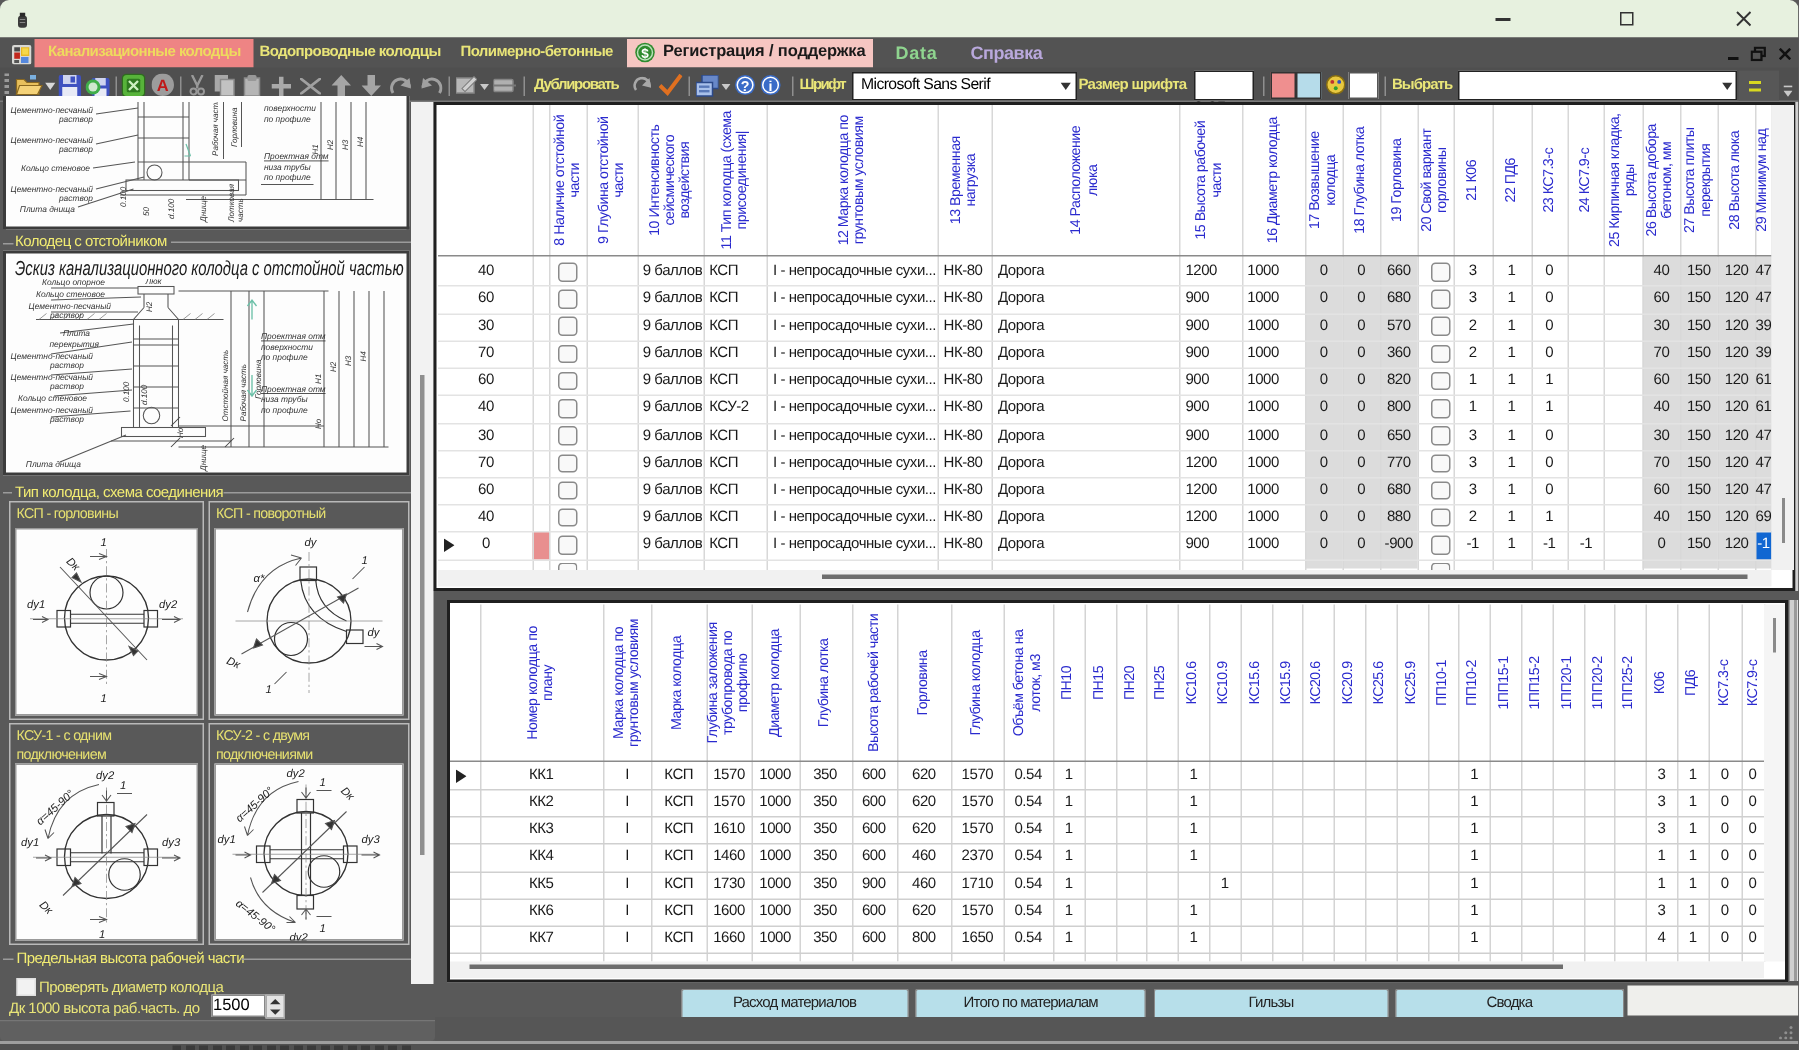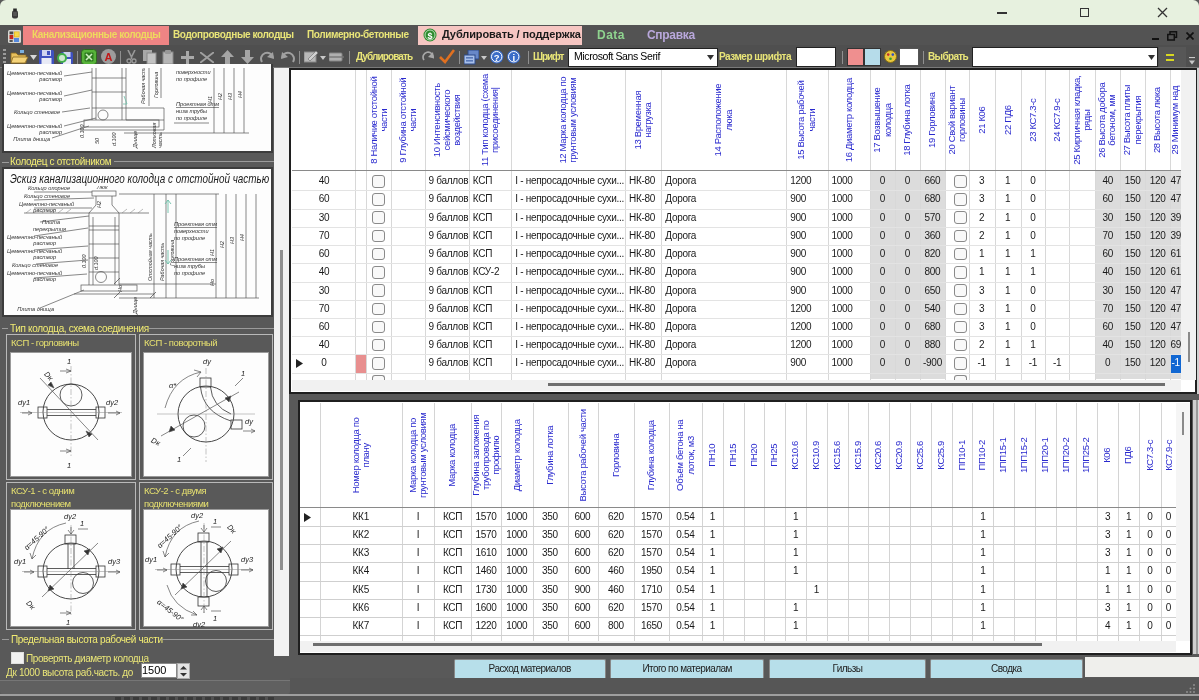--- a/index.html
+++ b/index.html
@@ -52,21 +52,21 @@
 <div class="a" style="left:22.5px;top:26px;width:146px;height:19px;background:#ee8484;"></div>
 <div class="mtx" style="left:32px;color:#eeda5e;">Канализационные колодцы</div>
 <div class="mtx" style="left:173px;color:#e9e578;">Водопроводные колодцы</div>
 <div class="mtx" style="left:307px;color:#e9e578;">Полимерно-бетонные</div>
 <div class="a" style="left:418px;top:26px;width:164px;height:19px;background:#f6c6c2;"></div>
 <svg class="a" style="left:423px;top:28px;" width="14" height="14">
       <circle cx="7" cy="7" r="6.5" fill="#2e8b2e"></circle>
       <circle cx="7" cy="7" r="5" fill="none" stroke="#b8e0b8" stroke-width="1"></circle>
       <text x="7" y="10.5" font-size="9" fill="#fff" text-anchor="middle" font-weight="bold">$</text>
     </svg>
-<div class="mtx" style="left:442px;color:#1a1a1a;font-size:11px;letter-spacing:-0.1px;top:28px;">Дублировать / поддержка</div>
+<div class="mtx" style="left:442px;color:#1a1a1a;font-size:11px;letter-spacing:-0.1px;top:28px;">Регистрация / поддержка</div>
 <div class="mtx" style="left:597px;color:#8fd48f;font-size:12px;letter-spacing:0.5px;top:27.5px;">Data</div>
 <div class="mtx" style="left:647px;color:#b9a8dc;font-size:12px;letter-spacing:-0.3px;top:27.5px;">Справка</div>
 <div class="a" style="left:1152px;top:37.5px;width:7px;height:2px;background:#111;"></div>
 <svg class="a" style="left:1167px;top:31px;" width="11" height="10">
       <rect x="3" y="0.8" width="6.5" height="5.5" fill="none" stroke="#111" stroke-width="1.5"></rect>
       <rect x="0.8" y="3.5" width="6.5" height="5.5" fill="#535353" stroke="#111" stroke-width="1.5"></rect>
     </svg>
 <svg class="a" style="left:1186px;top:32px;" width="8" height="8">
       <path d="M0.5 0.5 L7.5 7.5 M7.5 0.5 L0.5 7.5" stroke="#111" stroke-width="1.7"></path>
     </svg>
@@ -863,21 +863,21 @@
 <div class="cb" style="left:372px;top:302.5px;"></div>
 <div class="cell" style="left:425px;top:299.7px;width:43.8px;padding-left:3.5px;color:#1a1a1a;line-height:18.2px;">9 баллов</div>
 <div class="cell" style="left:468.8px;top:299.7px;width:42px;padding-left:4px;color:#1a1a1a;line-height:18.2px;">КСП</div>
 <div class="cell" style="left:511.3px;top:299.7px;width:113px;padding-left:4px;color:#1a1a1a;line-height:18.2px;">I - непросадочные сухи...</div>
 <div class="cell" style="left:625px;top:299.7px;width:36px;padding-left:4px;color:#1a1a1a;line-height:18.2px;">НК-80</div>
 <div class="cell" style="left:661.3px;top:299.7px;width:60px;padding-left:4px;color:#1a1a1a;line-height:18.2px;">Дорога</div>
 <div class="cell" style="left:786.3px;top:299.7px;width:40px;padding-left:4px;color:#1a1a1a;line-height:18.2px;">1200</div>
 <div class="cell" style="left:827.5px;top:299.7px;width:42px;padding-left:4px;color:#1a1a1a;line-height:18.2px;">1000</div>
 <div class="cell" style="left:870px;top:299.7px;width:25px;text-align:center;color:#1a1a1a;line-height:18.2px;">0</div>
 <div class="cell" style="left:895px;top:299.7px;width:25px;text-align:center;color:#1a1a1a;line-height:18.2px;">0</div>
-<div class="cell" style="left:920px;top:299.7px;width:25px;text-align:center;color:#1a1a1a;line-height:18.2px;">540</div>
+<div class="cell" style="left:920px;top:299.7px;width:25px;text-align:center;color:#1a1a1a;line-height:18.2px;">770</div>
 <div class="cb" style="left:954px;top:302.5px;"></div>
 <div class="cell" style="left:968.8px;top:299.7px;width:25.9px;text-align:center;color:#1a1a1a;line-height:18.2px;">3</div>
 <div class="cell" style="left:994.7px;top:299.7px;width:25.9px;text-align:center;color:#1a1a1a;line-height:18.2px;">1</div>
 <div class="cell" style="left:1020.6px;top:299.7px;width:24.5px;text-align:center;color:#1a1a1a;line-height:18.2px;">0</div>
 <div class="cell" style="left:1045.1px;top:299.7px;width:24.3px;text-align:center;color:#1a1a1a;line-height:18.2px;"></div>
 <div class="cell" style="left:1095.4px;top:299.7px;width:24.5px;text-align:center;color:#1a1a1a;line-height:18.2px;">70</div>
 <div class="cell" style="left:1119.9px;top:299.7px;width:25.3px;text-align:center;color:#1a1a1a;line-height:18.2px;">150</div>
 <div class="cell" style="left:1145.2px;top:299.7px;width:25.1px;text-align:center;color:#1a1a1a;line-height:18.2px;">120</div>
 <div class="cell" style="left:1170.3px;top:299.7px;width:10.7px;text-align:center;color:#1a1a1a;line-height:18.2px;">47</div>
 <div class="cell" style="left:306px;top:317.9px;width:36px;text-align:center;color:#1a1a1a;line-height:18.2px;">60</div>
@@ -1212,21 +1212,21 @@
 <div class="cell" style="left:1139px;top:544.2px;width:21.7px;text-align:center;color:#1a1a1a;line-height:18.2px;">0</div>
 <div class="cell" style="left:1160.7px;top:544.2px;width:15.3px;text-align:center;color:#1a1a1a;line-height:18.2px;">0</div>
 <div class="cell" style="left:319.5px;top:562.4px;width:82.5px;text-align:center;color:#1a1a1a;line-height:18.2px;">КК4</div>
 <div class="cell" style="left:402px;top:562.4px;width:32px;text-align:center;color:#1a1a1a;line-height:18.2px;">I</div>
 <div class="cell" style="left:434px;top:562.4px;width:37px;text-align:center;color:#1a1a1a;line-height:18.2px;">КСП</div>
 <div class="cell" style="left:471px;top:562.4px;width:30px;text-align:center;color:#1a1a1a;line-height:18.2px;">1460</div>
 <div class="cell" style="left:501px;top:562.4px;width:31.5px;text-align:center;color:#1a1a1a;line-height:18.2px;">1000</div>
 <div class="cell" style="left:532.5px;top:562.4px;width:35px;text-align:center;color:#1a1a1a;line-height:18.2px;">350</div>
 <div class="cell" style="left:567.5px;top:562.4px;width:30px;text-align:center;color:#1a1a1a;line-height:18.2px;">600</div>
 <div class="cell" style="left:597.5px;top:562.4px;width:36.9px;text-align:center;color:#1a1a1a;line-height:18.2px;">460</div>
-<div class="cell" style="left:634.4px;top:562.4px;width:34.4px;text-align:center;color:#1a1a1a;line-height:18.2px;">1950</div>
+<div class="cell" style="left:634.4px;top:562.4px;width:34.4px;text-align:center;color:#1a1a1a;line-height:18.2px;">2370</div>
 <div class="cell" style="left:668.8px;top:562.4px;width:33.2px;text-align:center;color:#1a1a1a;line-height:18.2px;">0.54</div>
 <div class="cell" style="left:702px;top:562.4px;width:20.8px;text-align:center;color:#1a1a1a;line-height:18.2px;">1</div>
 <div class="cell" style="left:785.2px;top:562.4px;width:20.8px;text-align:center;color:#1a1a1a;line-height:18.2px;">1</div>
 <div class="cell" style="left:972.4px;top:562.4px;width:20.8px;text-align:center;color:#1a1a1a;line-height:18.2px;">1</div>
 <div class="cell" style="left:1097.2px;top:562.4px;width:20.9px;text-align:center;color:#1a1a1a;line-height:18.2px;">1</div>
 <div class="cell" style="left:1118.1px;top:562.4px;width:20.9px;text-align:center;color:#1a1a1a;line-height:18.2px;">1</div>
 <div class="cell" style="left:1139px;top:562.4px;width:21.7px;text-align:center;color:#1a1a1a;line-height:18.2px;">0</div>
 <div class="cell" style="left:1160.7px;top:562.4px;width:15.3px;text-align:center;color:#1a1a1a;line-height:18.2px;">0</div>
 <div class="cell" style="left:319.5px;top:580.6px;width:82.5px;text-align:center;color:#1a1a1a;line-height:18.2px;">КК5</div>
 <div class="cell" style="left:402px;top:580.6px;width:32px;text-align:center;color:#1a1a1a;line-height:18.2px;">I</div>
@@ -1258,21 +1258,21 @@
 <div class="cell" style="left:702px;top:598.8px;width:20.8px;text-align:center;color:#1a1a1a;line-height:18.2px;">1</div>
 <div class="cell" style="left:785.2px;top:598.8px;width:20.8px;text-align:center;color:#1a1a1a;line-height:18.2px;">1</div>
 <div class="cell" style="left:972.4px;top:598.8px;width:20.8px;text-align:center;color:#1a1a1a;line-height:18.2px;">1</div>
 <div class="cell" style="left:1097.2px;top:598.8px;width:20.9px;text-align:center;color:#1a1a1a;line-height:18.2px;">3</div>
 <div class="cell" style="left:1118.1px;top:598.8px;width:20.9px;text-align:center;color:#1a1a1a;line-height:18.2px;">1</div>
 <div class="cell" style="left:1139px;top:598.8px;width:21.7px;text-align:center;color:#1a1a1a;line-height:18.2px;">0</div>
 <div class="cell" style="left:1160.7px;top:598.8px;width:15.3px;text-align:center;color:#1a1a1a;line-height:18.2px;">0</div>
 <div class="cell" style="left:319.5px;top:617.0px;width:82.5px;text-align:center;color:#1a1a1a;line-height:18.2px;">КК7</div>
 <div class="cell" style="left:402px;top:617.0px;width:32px;text-align:center;color:#1a1a1a;line-height:18.2px;">I</div>
 <div class="cell" style="left:434px;top:617.0px;width:37px;text-align:center;color:#1a1a1a;line-height:18.2px;">КСП</div>
-<div class="cell" style="left:471px;top:617.0px;width:30px;text-align:center;color:#1a1a1a;line-height:18.2px;">1220</div>
+<div class="cell" style="left:471px;top:617.0px;width:30px;text-align:center;color:#1a1a1a;line-height:18.2px;">1660</div>
 <div class="cell" style="left:501px;top:617.0px;width:31.5px;text-align:center;color:#1a1a1a;line-height:18.2px;">1000</div>
 <div class="cell" style="left:532.5px;top:617.0px;width:35px;text-align:center;color:#1a1a1a;line-height:18.2px;">350</div>
 <div class="cell" style="left:567.5px;top:617.0px;width:30px;text-align:center;color:#1a1a1a;line-height:18.2px;">600</div>
 <div class="cell" style="left:597.5px;top:617.0px;width:36.9px;text-align:center;color:#1a1a1a;line-height:18.2px;">800</div>
 <div class="cell" style="left:634.4px;top:617.0px;width:34.4px;text-align:center;color:#1a1a1a;line-height:18.2px;">1650</div>
 <div class="cell" style="left:668.8px;top:617.0px;width:33.2px;text-align:center;color:#1a1a1a;line-height:18.2px;">0.54</div>
 <div class="cell" style="left:702px;top:617.0px;width:20.8px;text-align:center;color:#1a1a1a;line-height:18.2px;">1</div>
 <div class="cell" style="left:785.2px;top:617.0px;width:20.8px;text-align:center;color:#1a1a1a;line-height:18.2px;">1</div>
 <div class="cell" style="left:972.4px;top:617.0px;width:20.8px;text-align:center;color:#1a1a1a;line-height:18.2px;">1</div>
 <div class="cell" style="left:1097.2px;top:617.0px;width:20.9px;text-align:center;color:#1a1a1a;line-height:18.2px;">4</div>

